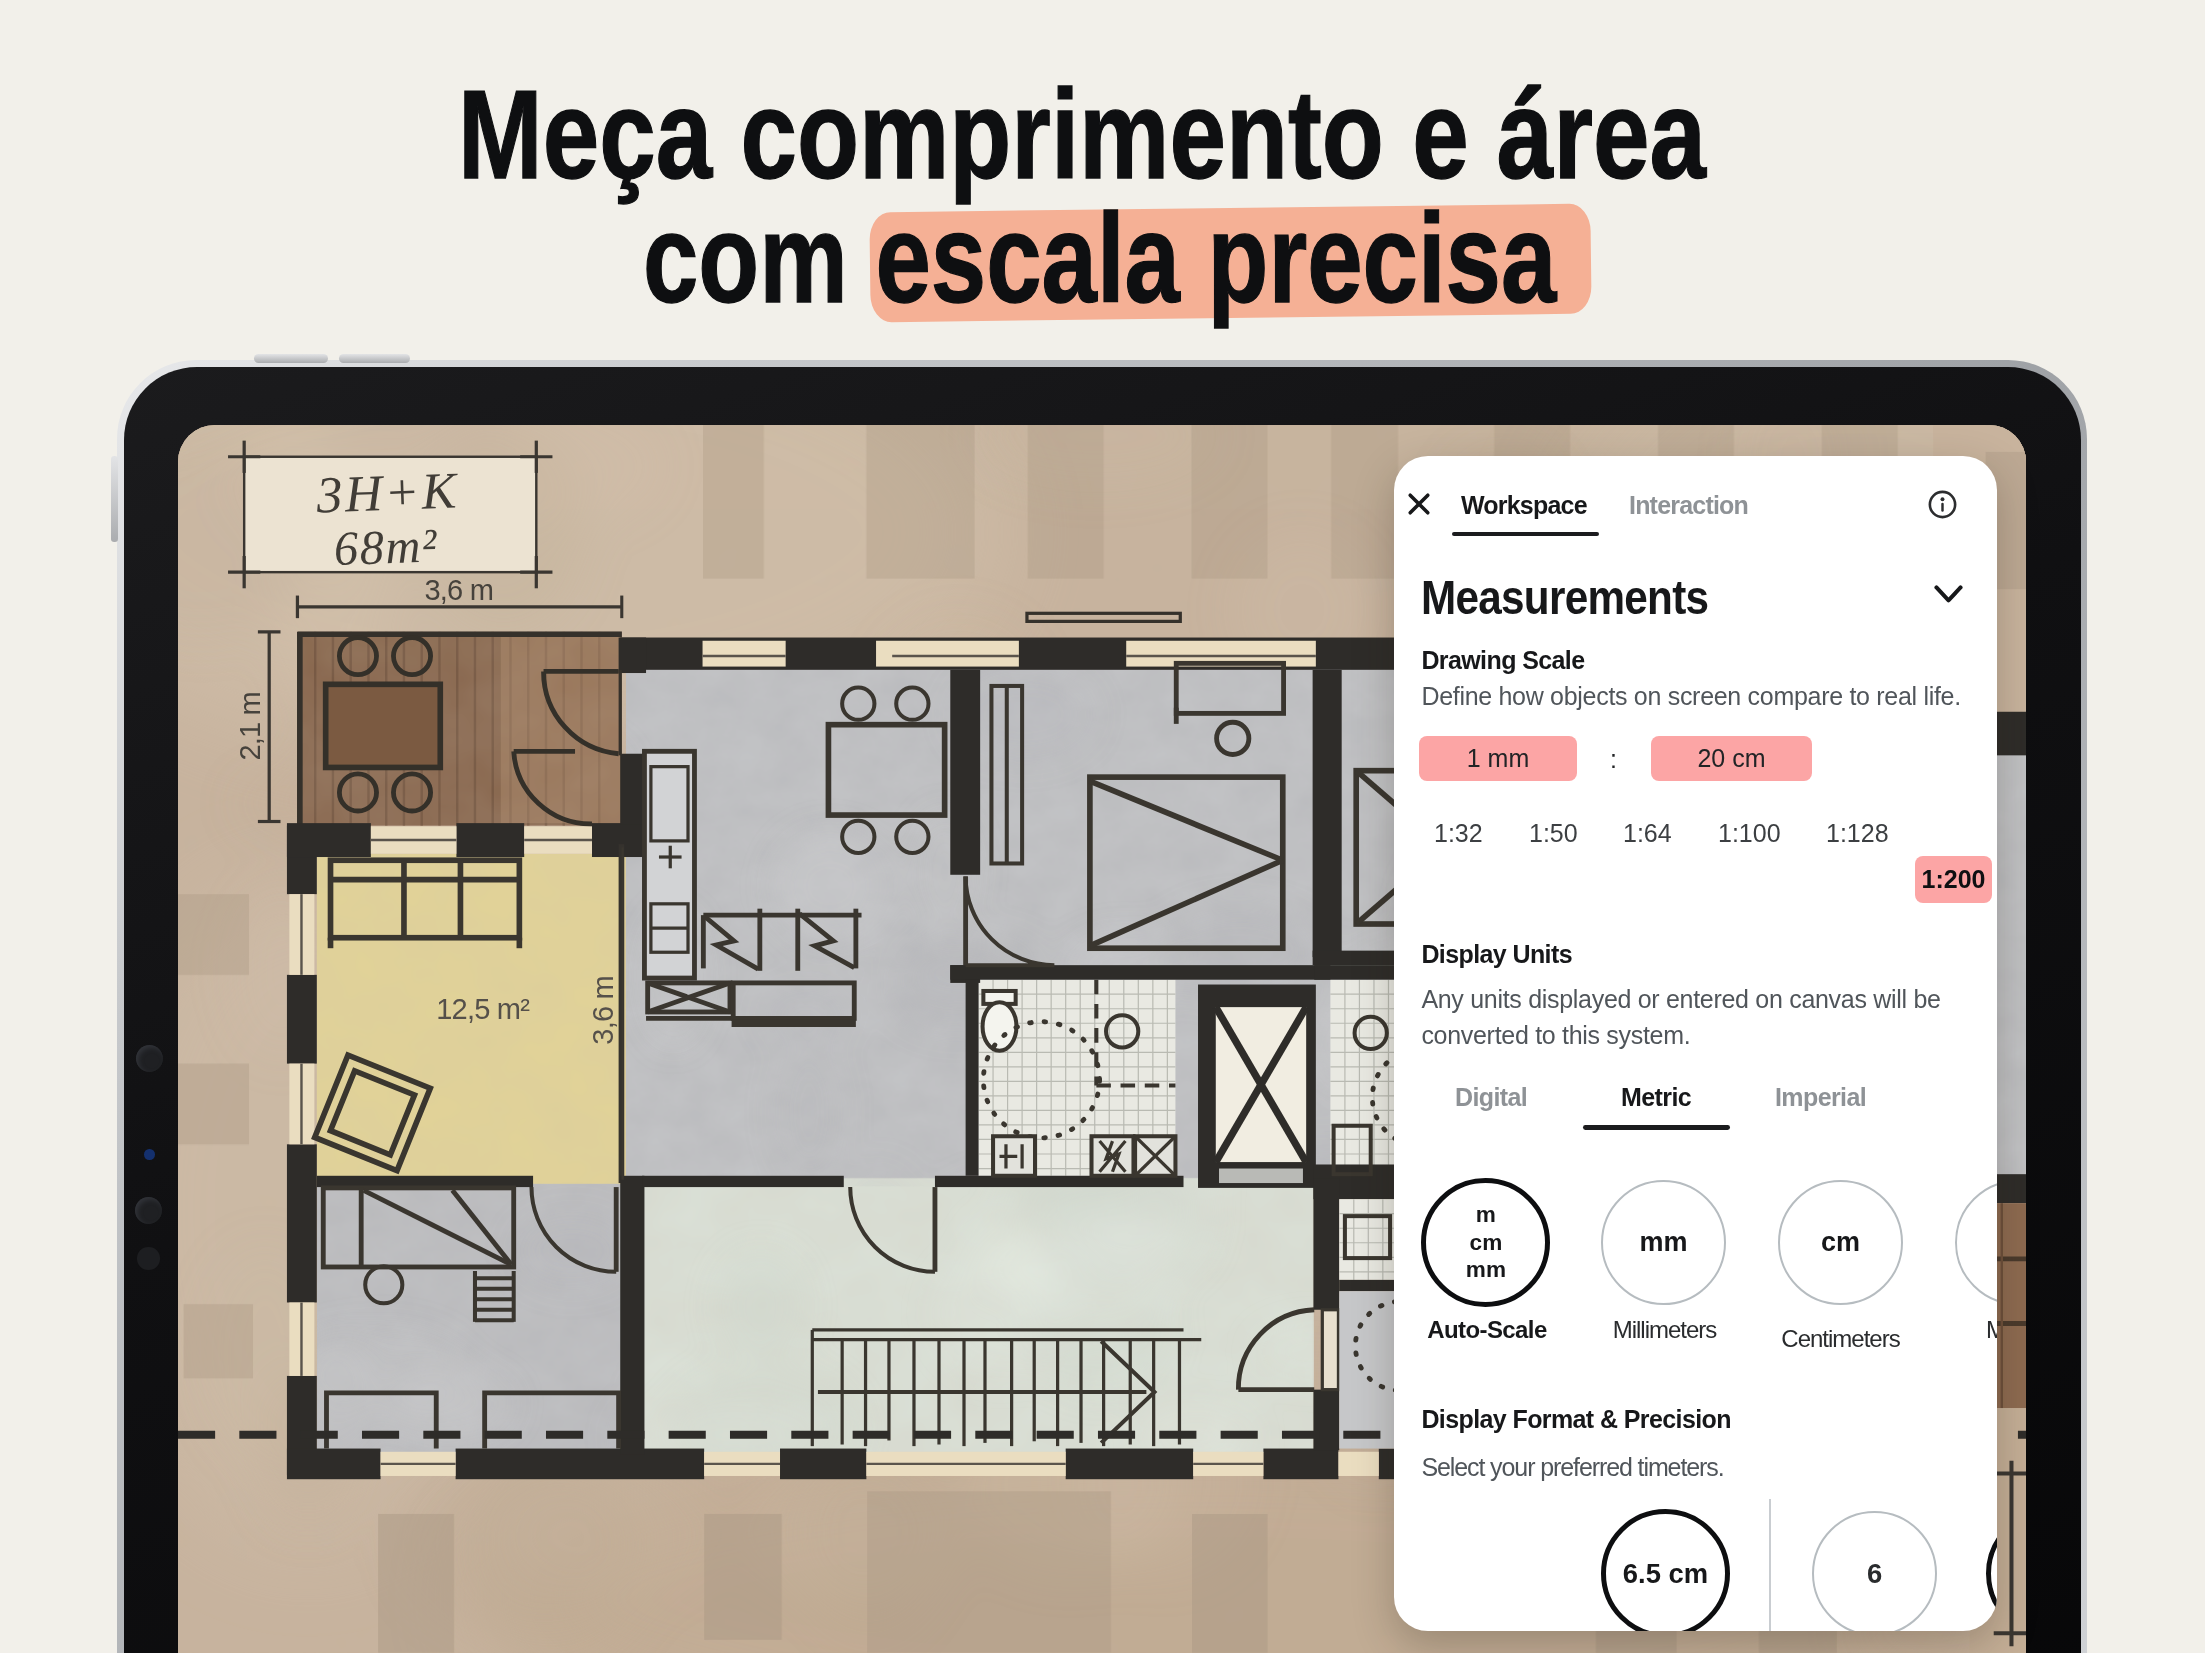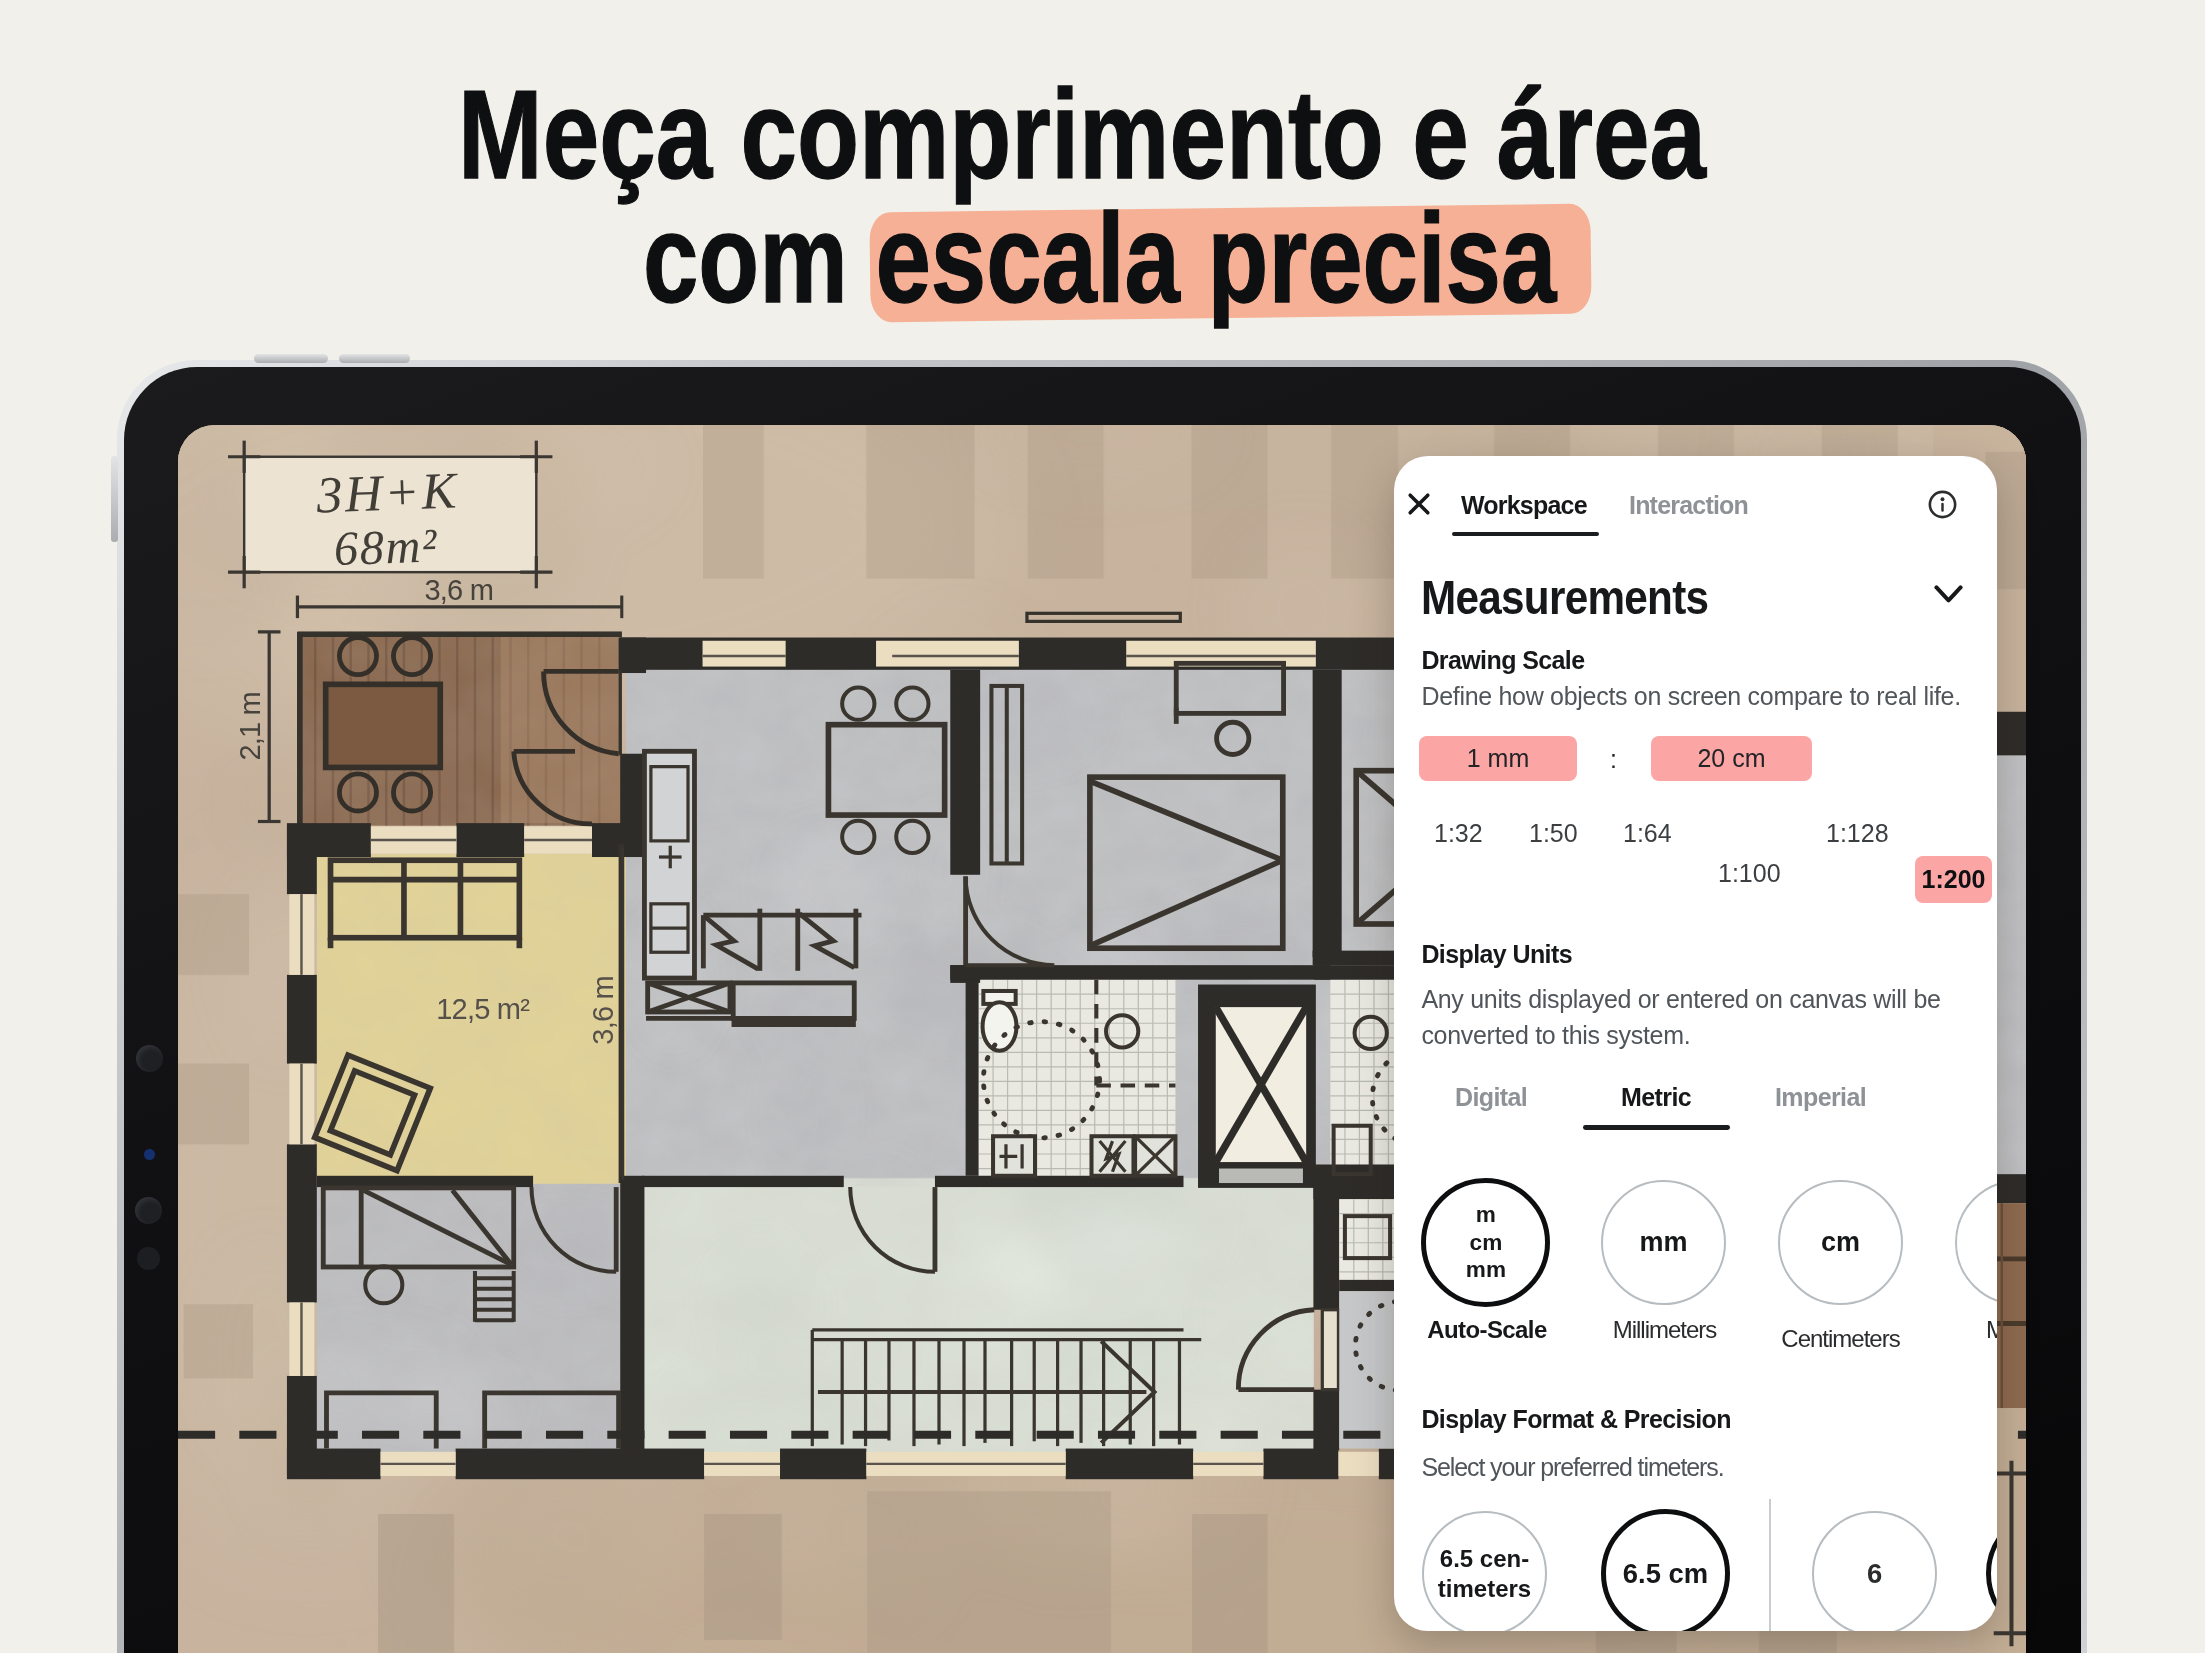--- a/index.html
+++ b/index.html
@@ -798,21 +798,21 @@
   <div class="chip" style="left:25px;top:280px;width:158px;height:45px;">1 mm</div>
 
   <div class="abs" style="left:216px;top:289px;font-size:25px;color:#222426;">:</div>
 
   <div class="chip" style="left:257px;top:280px;width:161px;height:45px;">20 cm</div>
 
   <div class="abs" style="left:0;top:363px;width:603px;font-size:25px;color:#3c3f42;">
     <span class="abs" style="left:40px;">1:32</span>
     <span class="abs" style="left:135px;">1:50</span>
     <span class="abs" style="left:229px;">1:64</span>
-    <span class="abs" style="left:324px;margin-top:40px;">1:100</span>
+    <span class="abs" style="left:324px;">1:100</span>
     <span class="abs" style="left:432px;">1:128</span>
   </div>
 
   <div class="chip" style="left:521px;top:354px;width:77px;height:47px;font-weight:700;color:#0f1012;margin-top:46px;">1:200</div>
 
   <div class="abs" style="left:27.4px;top:484px;font-size:25px;font-weight:700;letter-spacing:-0.6px;">Display Units</div>
 
   <div class="abs gray" style="left:27.4px;top:525px;font-size:25px;line-height:36px;letter-spacing:-0.3px;">Any units displayed or entered on canvas will be<br>converted to this system.</div>
 
   <div class="abs lt" style="left:61px;top:627px;font-size:25px;font-weight:700;letter-spacing:-0.6px;">Digital</div>
@@ -831,21 +831,20 @@
 
   <div class="abs" style="left:0px;top:860px;width:186px;text-align:center;font-size:24px;font-weight:700;letter-spacing:-0.6px;">Auto-Scale</div>
   <div class="abs" style="left:190px;top:860px;width:161px;text-align:center;font-size:24px;color:#2a2c2e;letter-spacing:-1px;">Millimeters</div>
   <div class="abs" style="left:366px;top:869px;width:161px;text-align:center;font-size:24px;color:#2a2c2e;letter-spacing:-1px;">Centimeters</div>
   <div class="abs" style="left:592px;top:860px;width:81px;font-size:24px;color:#2a2c2e;">Meters</div>
 
   <div class="abs" style="left:27.4px;top:949px;font-size:25px;font-weight:700;letter-spacing:-0.6px;">Display Format &amp; Precision</div>
 
   <div class="abs gray" style="left:27.4px;top:997px;font-size:25px;letter-spacing:-1.1px;">Select your preferred timeters.</div>
 
-  <div class="circ un" style="left:28px;top:1055px;width:121px;height:121px;font-size:24px;line-height:30px;">6.5 cen-<br>timeters</div>
 
   <div class="circ sel" style="left:207px;top:1053px;width:119px;height:119px;font-size:27.4px;">6.5 cm</div>
 
   <div class="abs" style="left:375px;top:1043px;width:2.4px;height:132px;background:#c9cdd1;"></div>
 
   <div class="circ un" style="left:418px;top:1055px;width:121px;height:121px;font-size:27.4px;color:#2a2c2e;">6</div>
 
   <div class="circ sel" style="left:592px;top:1053px;width:119px;height:119px;font-size:27.4px;"></div>
 </div>
 

